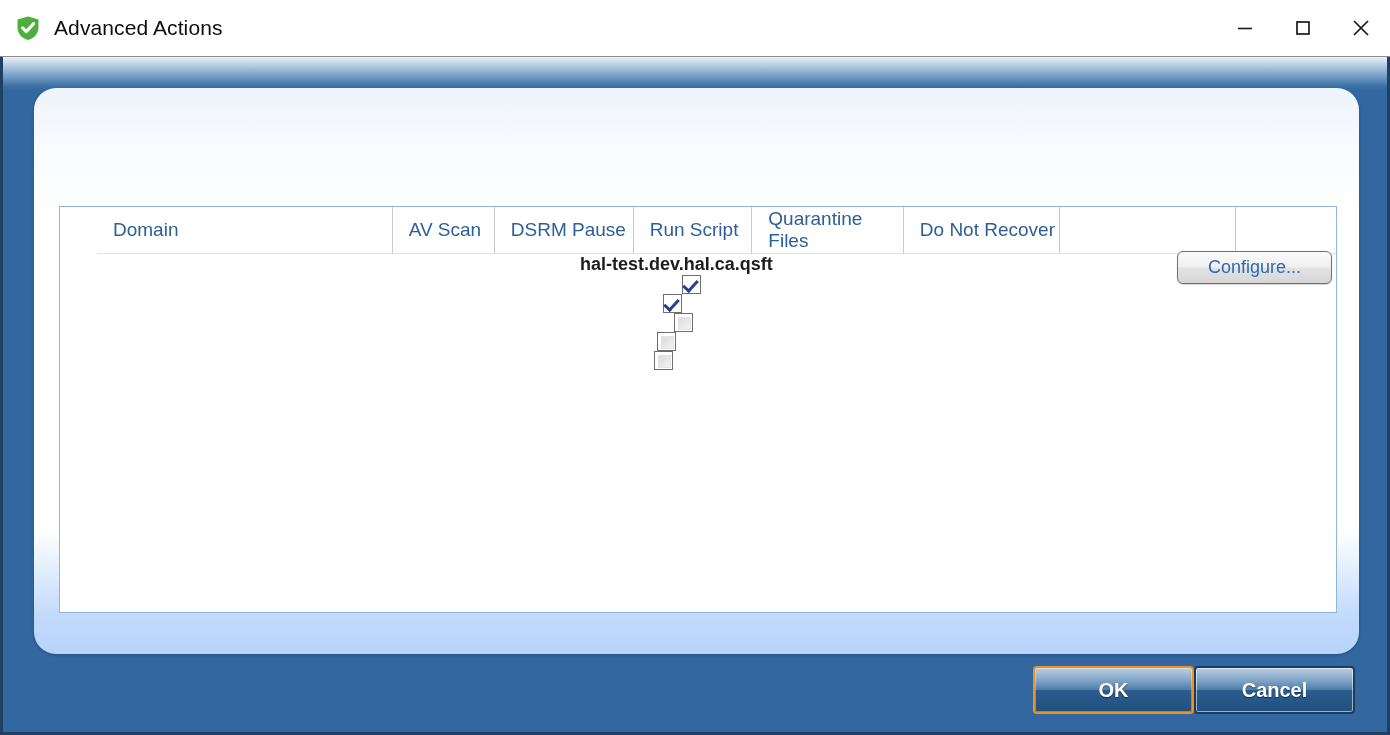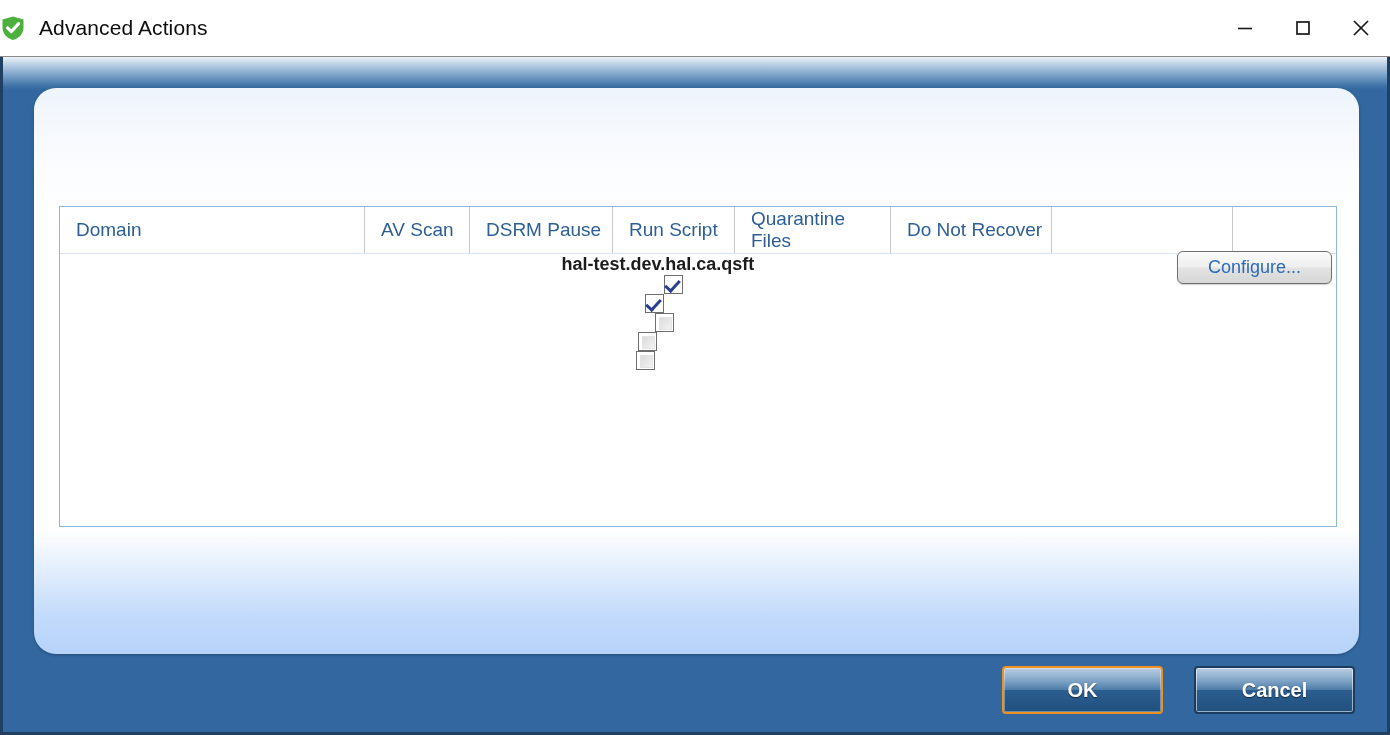--- a/index.html
+++ b/index.html
@@ -29,20 +29,21 @@
     top: -0px; left: -3px; right: -3px;
     height: 57px;
     background: #ffffff;
     border-bottom: 1px solid #8a8a8a;
     display: flex;
     align-items: center;
   }
   .titlebar-left {
     display: flex;
     align-items: center;
+    padding-left: 15px;
     gap: 13px;
     flex: 1;
     min-width: 0;
   }
   .shield-icon {
     width: 26px; height: 26px;
     flex: 0 0 auto;
     display: block;
   }
   .title-text {
@@ -96,23 +97,24 @@
     line-height: 31px;
     color: #2d5f96;
   }
 
   
   .grid {
     position: absolute;
     left: 25px;
     top: 118px;
     width: 1278px;
-    height: 321px;
+    height: 407px;
     background: #ffffff;
     border: 1px solid #8fb6dd;
+    padding-left: 37px;
   }
   .grid-header {
     display: flex;
     height: 47px;
     background: #ffffff;
     border-bottom: 1px solid #d6e3f0;
     align-items: stretch;
   }
   .hcell {
     display: flex;
@@ -202,21 +204,21 @@
 
   
   .btn-bar {
     position: absolute;
     left: 0; right: 0;
     bottom: 12px;
     height: 60px;
     display: flex;
     justify-content: flex-end;
     align-items: center;
-    gap: 31px;
+    gap: 0;
     padding-right: 32px;
   }
   .dlg-btn {
     width: 161px;
     height: 48px;
     border-radius: 4px;
     font-size: 20px;
     font-weight: bold;
     color: #ffffff;
     text-shadow: 0 1px 1px rgba(0,0,0,0.55);

